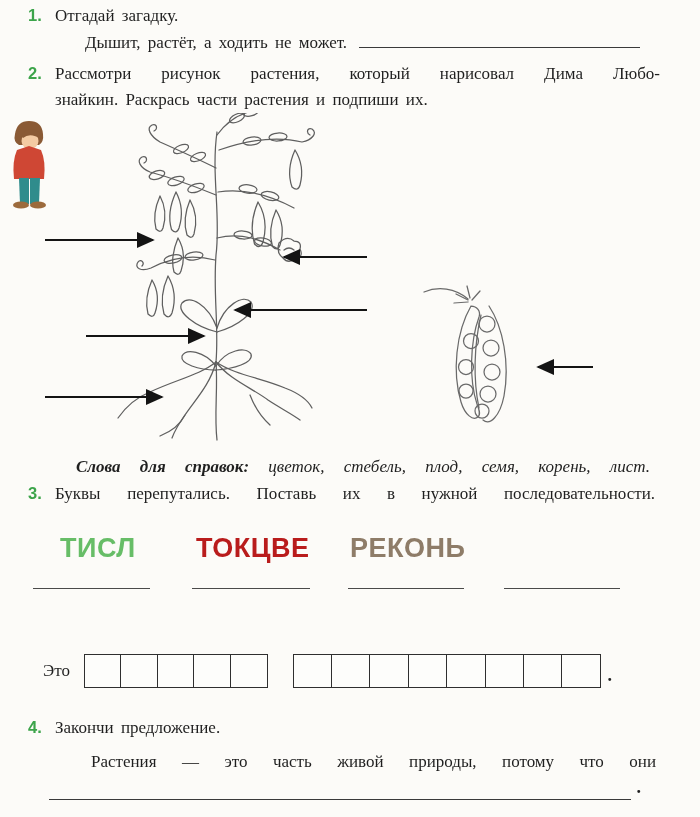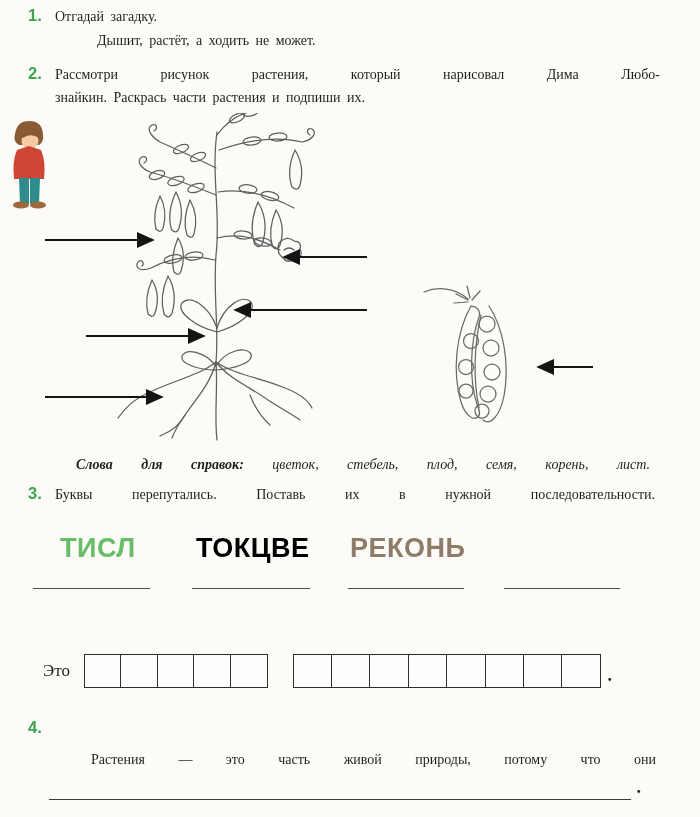--- a/index.html
+++ b/index.html
@@ -7,21 +7,21 @@
     width:700px;height:817px;
     background:#f6f6f4;
     font-family:"Liberation Serif", serif;
     color:#1f1f1f;
   }
   .sheet{
     position:relative;width:700px;height:817px;
     background:#fcfbf8;overflow:hidden;
   }
   .abs{position:absolute;}
-  .body-text{font-size:14px;line-height:1.18;word-spacing:3px;}
+  .body-text{font-size:17px;line-height:1.18;word-spacing:3px;}
   .tasknum{
     font-family:"Liberation Sans", sans-serif;
     font-weight:700;font-size:16.5px;width:27px;display:inline-block;
   }
   .task-head{display:flex;align-items:baseline;}
   .jline{text-align:justify;text-align-last:justify;}
   .fill-line{flex:1;border-bottom:1.6px solid #3a3a3a;margin:0 0 3px 12px;}
   .blank{border-top:1.7px solid #4a4a4a;height:0;position:absolute;top:0;}
   .blank:nth-child(1){left:33px;width:117px;}
   .blank:nth-child(2){left:192px;width:118px;}
@@ -50,21 +50,21 @@
 </style>
 </head>
 <body>
 
 <div class="sheet">
 
   <div class="abs task-head" style="left:28px;top:6px;">
     <span class="tasknum" style="color: rgb(60, 164, 74);">1.</span>
     <span class="body-text">Отгадай загадку.</span>
   </div>
-  <div class="abs body-text" style="left:85px;top:33px;width:555px;display:flex;align-items:baseline;flex-direction:column;">
+  <div class="abs body-text" style="left:85px;top:33px;width:555px;display:flex;align-items:baseline;">
     <span>Дышит, растёт, а ходить не может.</span>
     <span class="fill-line"></span>
   </div>
 
   <div class="abs task-head" style="left:28px;top:64px;width:632px;">
     <span class="tasknum" style="color: rgb(60, 164, 74);">2.</span>
     <span class="body-text" style="width:605px;">
       <span class="jline" style="display:block;">Рассмотри рисунок растения, который нарисовал Дима Любо-</span>
       <span style="display:block;margin-top:6px;">знайкин. Раскрась части растения и подпиши их.</span>
     </span>
@@ -178,21 +178,21 @@
     <span>цветок, стебель, плод, семя, корень, лист.</span>
   </div>
 
   <div class="abs task-head" style="left:28px;top:484px;width:632px;">
     <span class="tasknum" style="color: rgb(60, 164, 74);">3.</span>
     <span class="body-text jline" style="width:600px;">Буквы перепутались. Поставь их в нужной последовательности.</span>
   </div>
 
   <div class="abs" style="left:0;top:533px;width:632px;height:34px;">
     <span class="sw sw1" style="color: rgb(103, 189, 103);">ТИСЛ</span>
-    <span class="sw sw2" style="color: #000000;">ТОКЦВЕ</span>
+    <span class="sw sw2" style="color: #b91c1c;">ТОКЦВЕ</span>
     <span class="sw sw3" style="color: rgb(142, 124, 104);">РЕКОНЬ</span>
   </div>
 
   <div class="abs" style="left:0;top:588px;width:700px;height:4px;" id="blanks">
       <div class="blank"></div>
       <div class="blank"></div>
       <div class="blank"></div>
       <div class="blank"></div>
     </div>
 
@@ -214,20 +214,21 @@
         <div class="cell"></div>
         <div class="cell"></div>
         <div class="cell"></div>
         <div class="cell"></div>
       </div>
     <span class="dot">.</span>
   </div>
 
   <div class="abs task-head" style="left:28px;top:718px;">
     <span class="tasknum" style="color: rgb(60, 164, 74);">4.</span>
+    <span class="body-text">Закончи предложение.</span>
   </div>
   <div class="abs body-text jline" style="left:91px;top:752px;width:565px;">Растения — это часть живой природы, потому что они</div>
   <div class="abs final-row" style="left:49px;top:777px;width:592px;">
     <span class="final-fill"></span>
     <span class="dot">.</span>
   </div>
 
 </div>
 
 </body></html>

